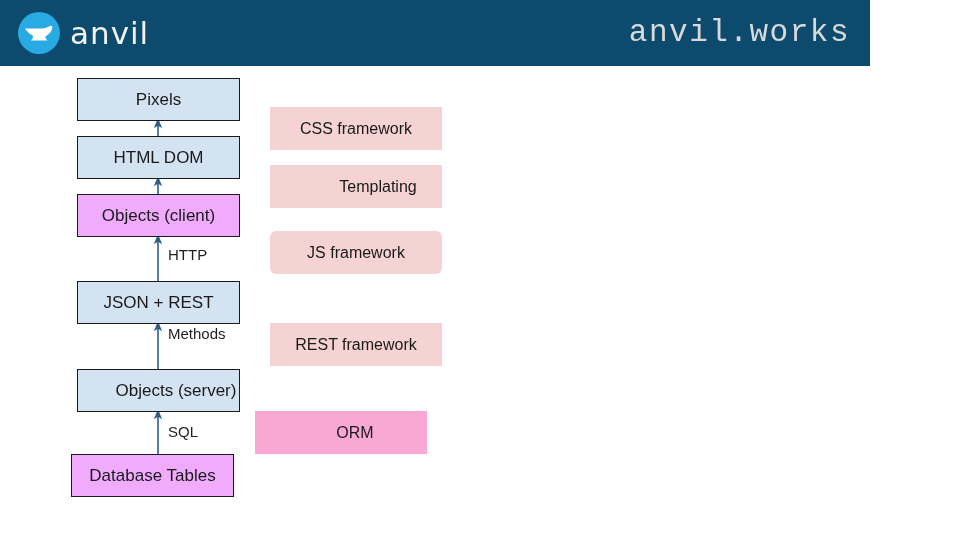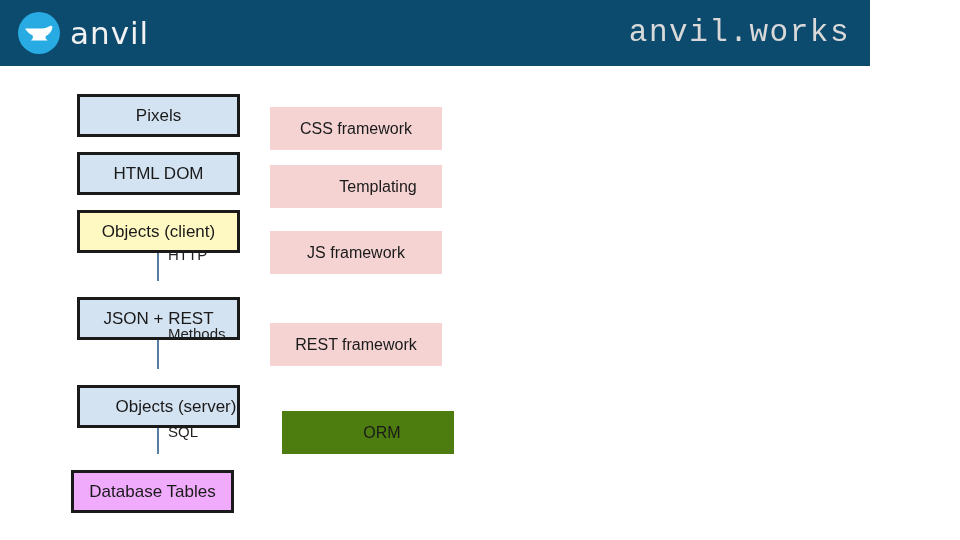--- a/index.html
+++ b/index.html
@@ -72,29 +72,28 @@
     position: absolute;
     left: 0;
     top: 66px;
     width: 960px;
     height: 474px;
   }
 
   .stack-box {
     position: absolute;
     background: #d4e3f2;
-    border: 3px solid #0f172a;
+    border: 1px solid #0f172a;
     box-sizing: border-box;
     display: flex;
     align-items: center;
     justify-content: center;
     color: #1a1a1a;
     font-size: 17px;
     line-height: 1;
-    margin-top: 16px;
   }
 
   .tech-box {
     position: absolute;
     background: #f5d3d3;
     border: none;
     box-sizing: border-box;
     display: flex;
     align-items: center;
     justify-content: center;
@@ -148,33 +147,33 @@
         <line x1="158" y1="128" x2="158" y2="115" marker-end="url(#arrowhead)"></line>
         <line x1="158" y1="215" x2="158" y2="173" marker-end="url(#arrowhead)"></line>
         <line x1="158" y1="303" x2="158" y2="260" marker-end="url(#arrowhead)"></line>
         <line x1="158" y1="388" x2="158" y2="348" marker-end="url(#arrowhead)"></line>
       </g>
   </svg>
 
   <div id="stack-boxes">
       <div class="stack-box" style="left: 77px; top: 12px; width: 163px; height: 43px; background: rgb(212, 227, 242); border-color: rgb(26, 26, 26);">Pixels</div>
       <div class="stack-box" style="left: 77px; top: 70px; width: 163px; height: 43px; background: rgb(212, 227, 242); border-color: rgb(26, 26, 26);">HTML DOM</div>
-      <div class="stack-box" style="left: 77px; top: 128px; width: 163px; height: 43px; background: #fef9c3; border-color: rgb(26, 26, 26);">Objects (client)</div>
+      <div class="stack-box" style="left: 77px; top: 128px; width: 163px; height: 43px; background: #f0abfc; border-color: rgb(26, 26, 26);">Objects (client)</div>
       <div class="stack-box" style="left: 77px; top: 215px; width: 163px; height: 43px; background: rgb(212, 227, 242); border-color: rgb(26, 26, 26);">JSON + REST</div>
       <div class="stack-box" style="left: 77px; top: 303px; width: 163px; height: 43px; background: rgb(212, 227, 242); border-color: rgb(26, 26, 26); padding-left: 35px;">Objects (server)</div>
       <div class="stack-box" style="left: 71px; top: 388px; width: 163px; height: 43px; background: #f0abfc; border-color: rgb(26, 26, 26);">Database Tables</div>
     </div>
 
   <div id="edge-labels">
       <div class="edge-label" style="left: 168px; top: 181px;">HTTP</div>
       <div class="edge-label" style="left: 168px; top: 260px;">Methods</div>
       <div class="edge-label" style="left: 168px; top: 358px;">SQL</div>
     </div>
 
   <div id="tech-boxes">
       <div class="tech-box" style="left: 270px; top: 41px; width: 172px; height: 43px; background: rgb(245, 211, 211);">CSS framework</div>
       <div class="tech-box" style="left: 270px; top: 99px; width: 172px; height: 43px; background: rgb(245, 211, 211); padding-left: 44px;">Templating</div>
-      <div class="tech-box" style="left: 270px; top: 165px; width: 172px; height: 43px; background: rgb(245, 211, 211);">JS framework</div>
+      <div class="tech-box" style="left: 270px; top: 165px; width: 172px; height: 43px; background: rgb(245, 211, 211); border-radius: 6px;">JS framework</div>
       <div class="tech-box" style="left: 270px; top: 257px; width: 172px; height: 43px; background: rgb(245, 211, 211);">REST framework</div>
-      <div class="tech-box" style="left: 282px; top: 345px; width: 172px; height: 43px; background: #4d7c0f; padding-left: 28px;">ORM</div>
+      <div class="tech-box" style="left: 255px; top: 345px; width: 172px; height: 43px; background: #f9a8d4; padding-left: 28px;">ORM</div>
     </div>
 
 </div>
 
 </body></html>

